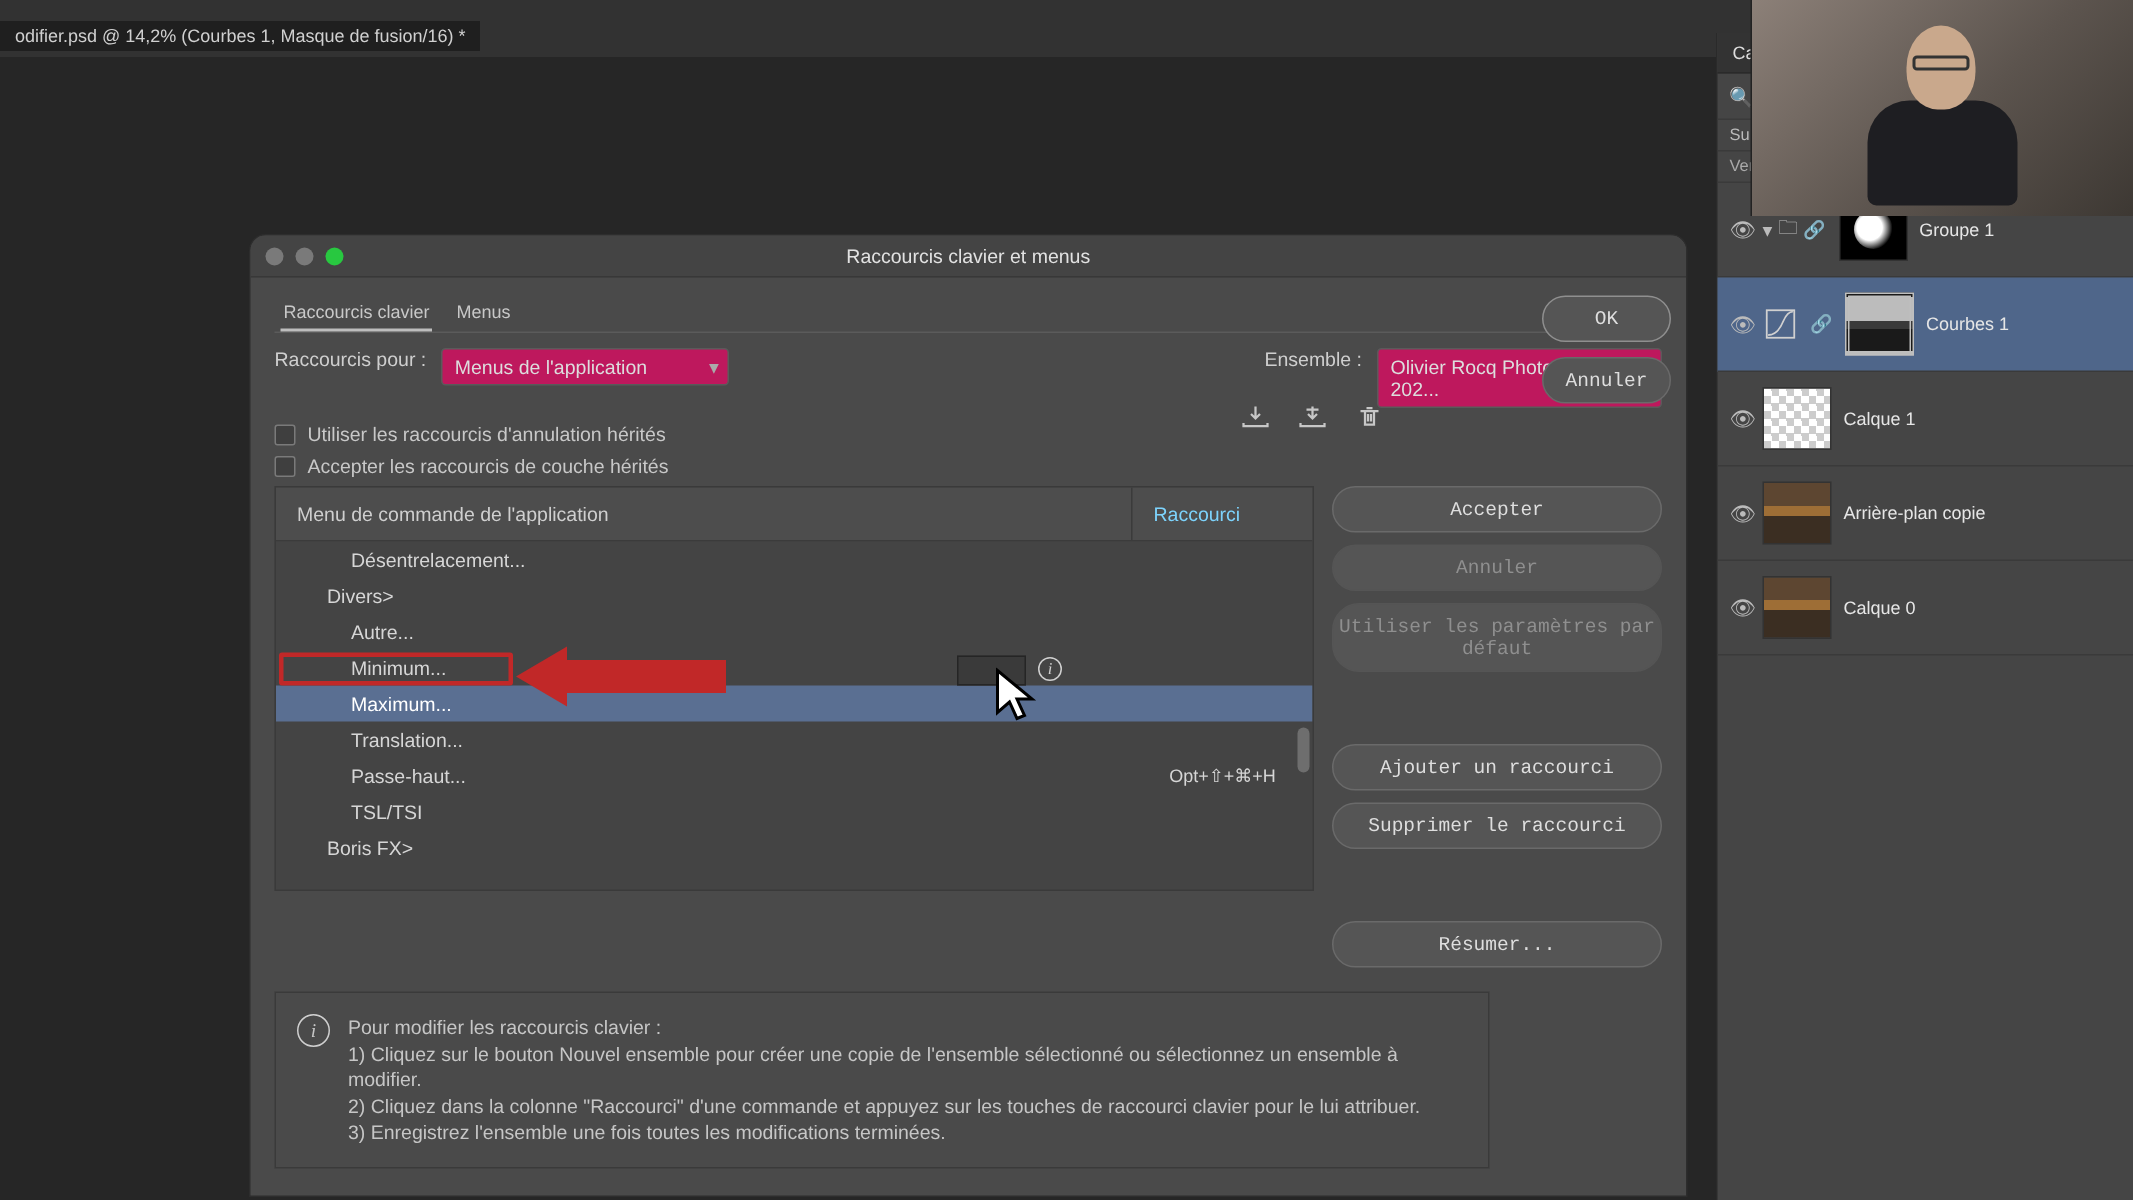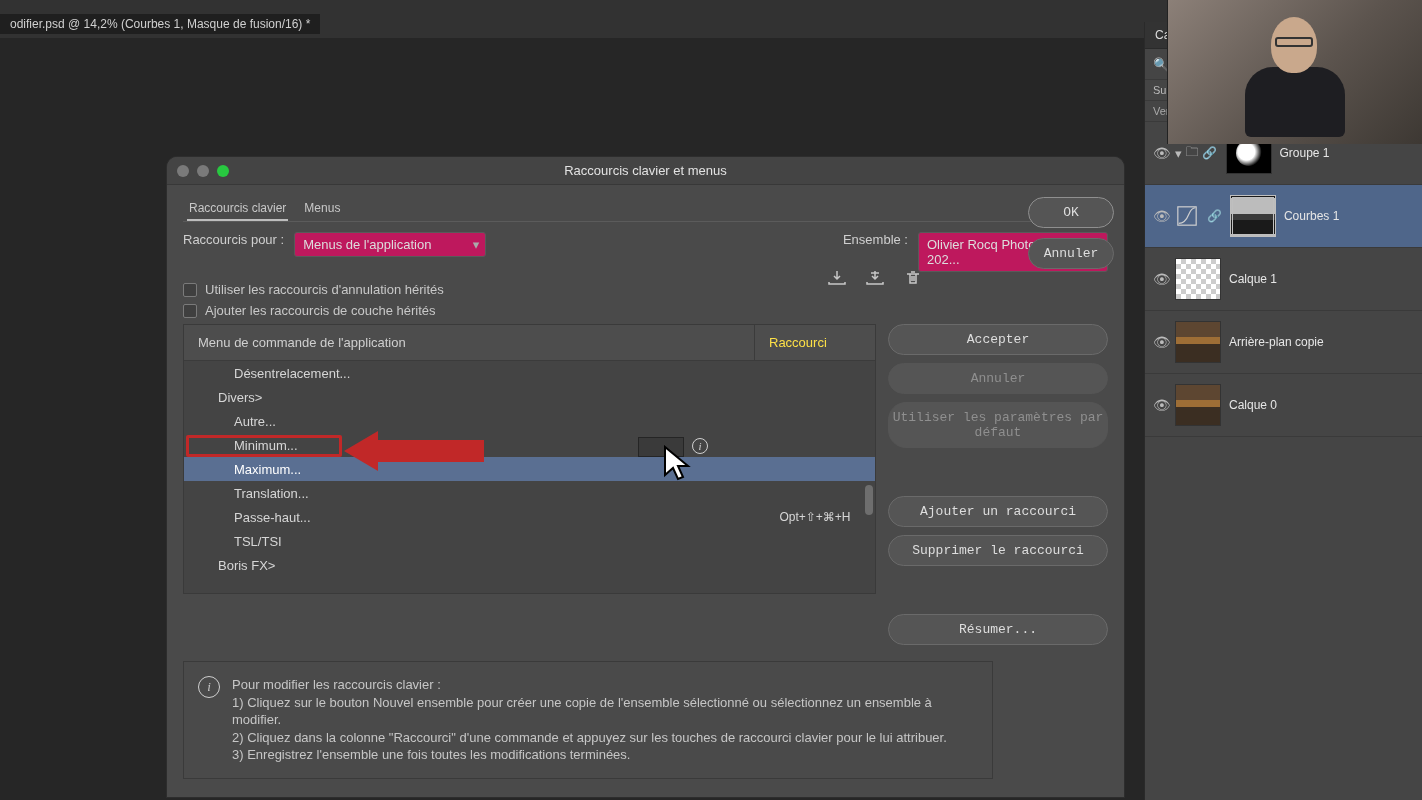--- a/index.html
+++ b/index.html
@@ -69,21 +69,21 @@
 .icon-btn{width:22px;height:18px;display:flex;align-items:center;justify-content:center;}
 .icon-btn svg{width:20px;height:16px;stroke:#c7c7c7;fill:none;stroke-width:1.5;}
 
 
 .cmd-area{display:flex;gap:12px;}
 .cmd-table{flex:1;background:#444;border:1px solid #3a3a3a;height:270px;position:relative;overflow:hidden;}
 .btn-col{width:220px;display:flex;flex-direction:column;gap:8px;}
 
 .cmd-head{display:flex;background:#4d4d4d;border-bottom:1px solid #3b3b3b;}
 .cmd-head .c1{flex:1;padding:10px 14px;color:#cfcfcf;font-size:13px;border-right:1px solid #3b3b3b;}
-.cmd-head .c2{width:120px;padding:10px 14px;color:#fde047;font-size:13px;}
+.cmd-head .c2{width:120px;padding:10px 14px;color:#7dd3fc;font-size:13px;}
 .cmd-body{}
 .cmd-row{display:flex;align-items:center;height:24px;}
 .cmd-row .c1{flex:1;padding:2px 14px;color:#d6d6d6;font-size:13px;}
 .cmd-row .c2{width:120px;padding:2px 8px;color:#d6d6d6;font-size:12px;text-align:center;}
 .indent1{padding-left:34px!important;}
 .indent2{padding-left:50px!important;}
 .cmd-row.selected{background:#5a6f92;color:#fff;}
 .cmd-row.selected .c1{color:#fff;}
 .hl-box{position:absolute;border:3px solid #c12828;border-radius:2px;pointer-events:none;}
 .arrow{position:absolute;pointer-events:none;}
@@ -204,21 +204,21 @@
         <label class="ensemble">Ensemble :</label>
         <div class="select" style="width:190px">Olivier Rocq Photography 202...</div>
       </div>
 
       <div class="chk-row">
         <div class="chk"></div>
         <span>Utiliser les raccourcis d'annulation hérités</span>
       </div>
       <div class="chk-row">
         <div class="chk"></div>
-        <span>Ajouter les raccourcis de couche hérités</span>
+        <span>Accepter les raccourcis de couche hérités</span>
       </div>
 
       <div class="icon-row">
         <span class="icon-btn">
             <svg viewBox="0 0 20 16">
               <path d="M10 1v8m-3-3 3 3 3-3M2 12v2h16v-2"></path>
             </svg>
           </span>
         <span class="icon-btn">
             <svg viewBox="0 0 20 16">

